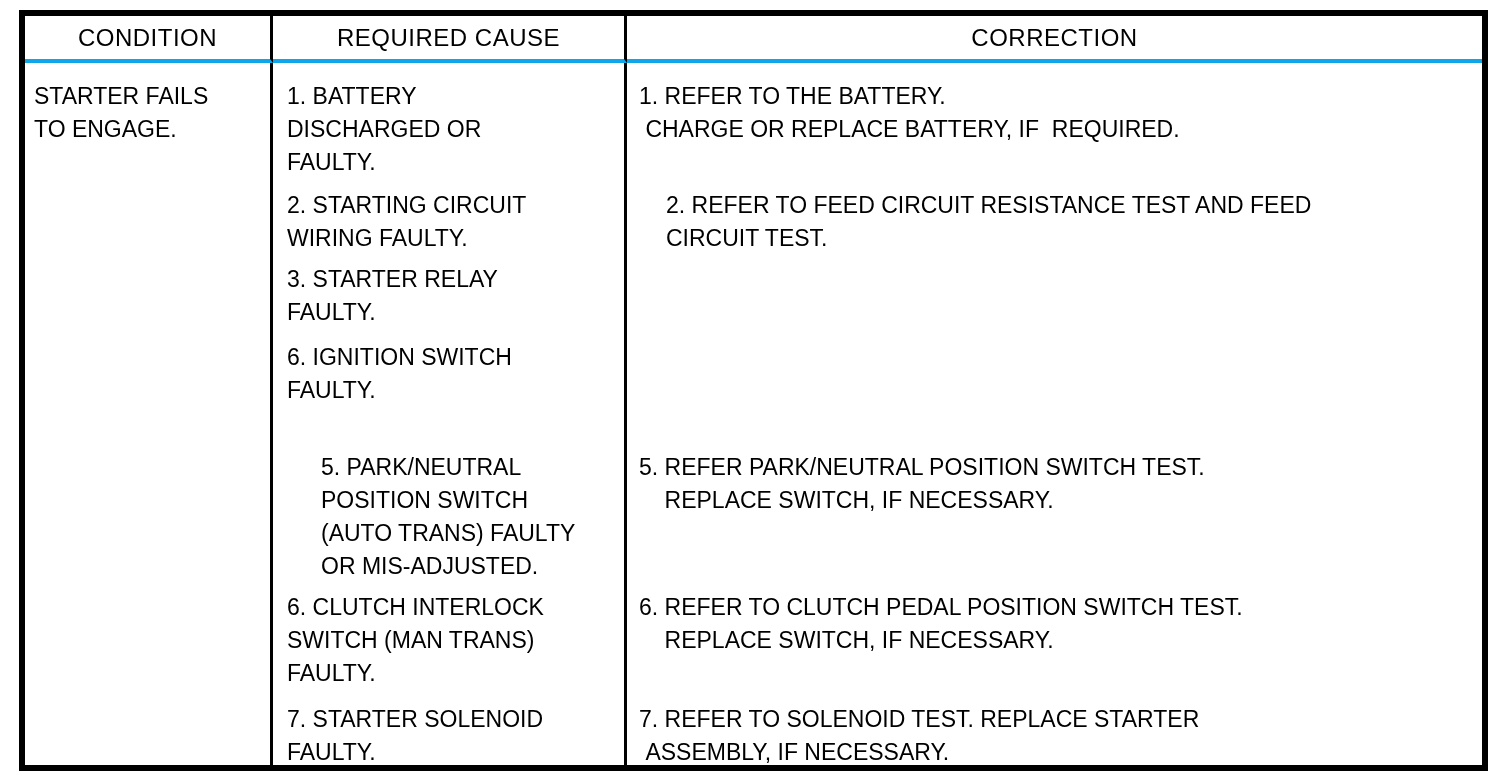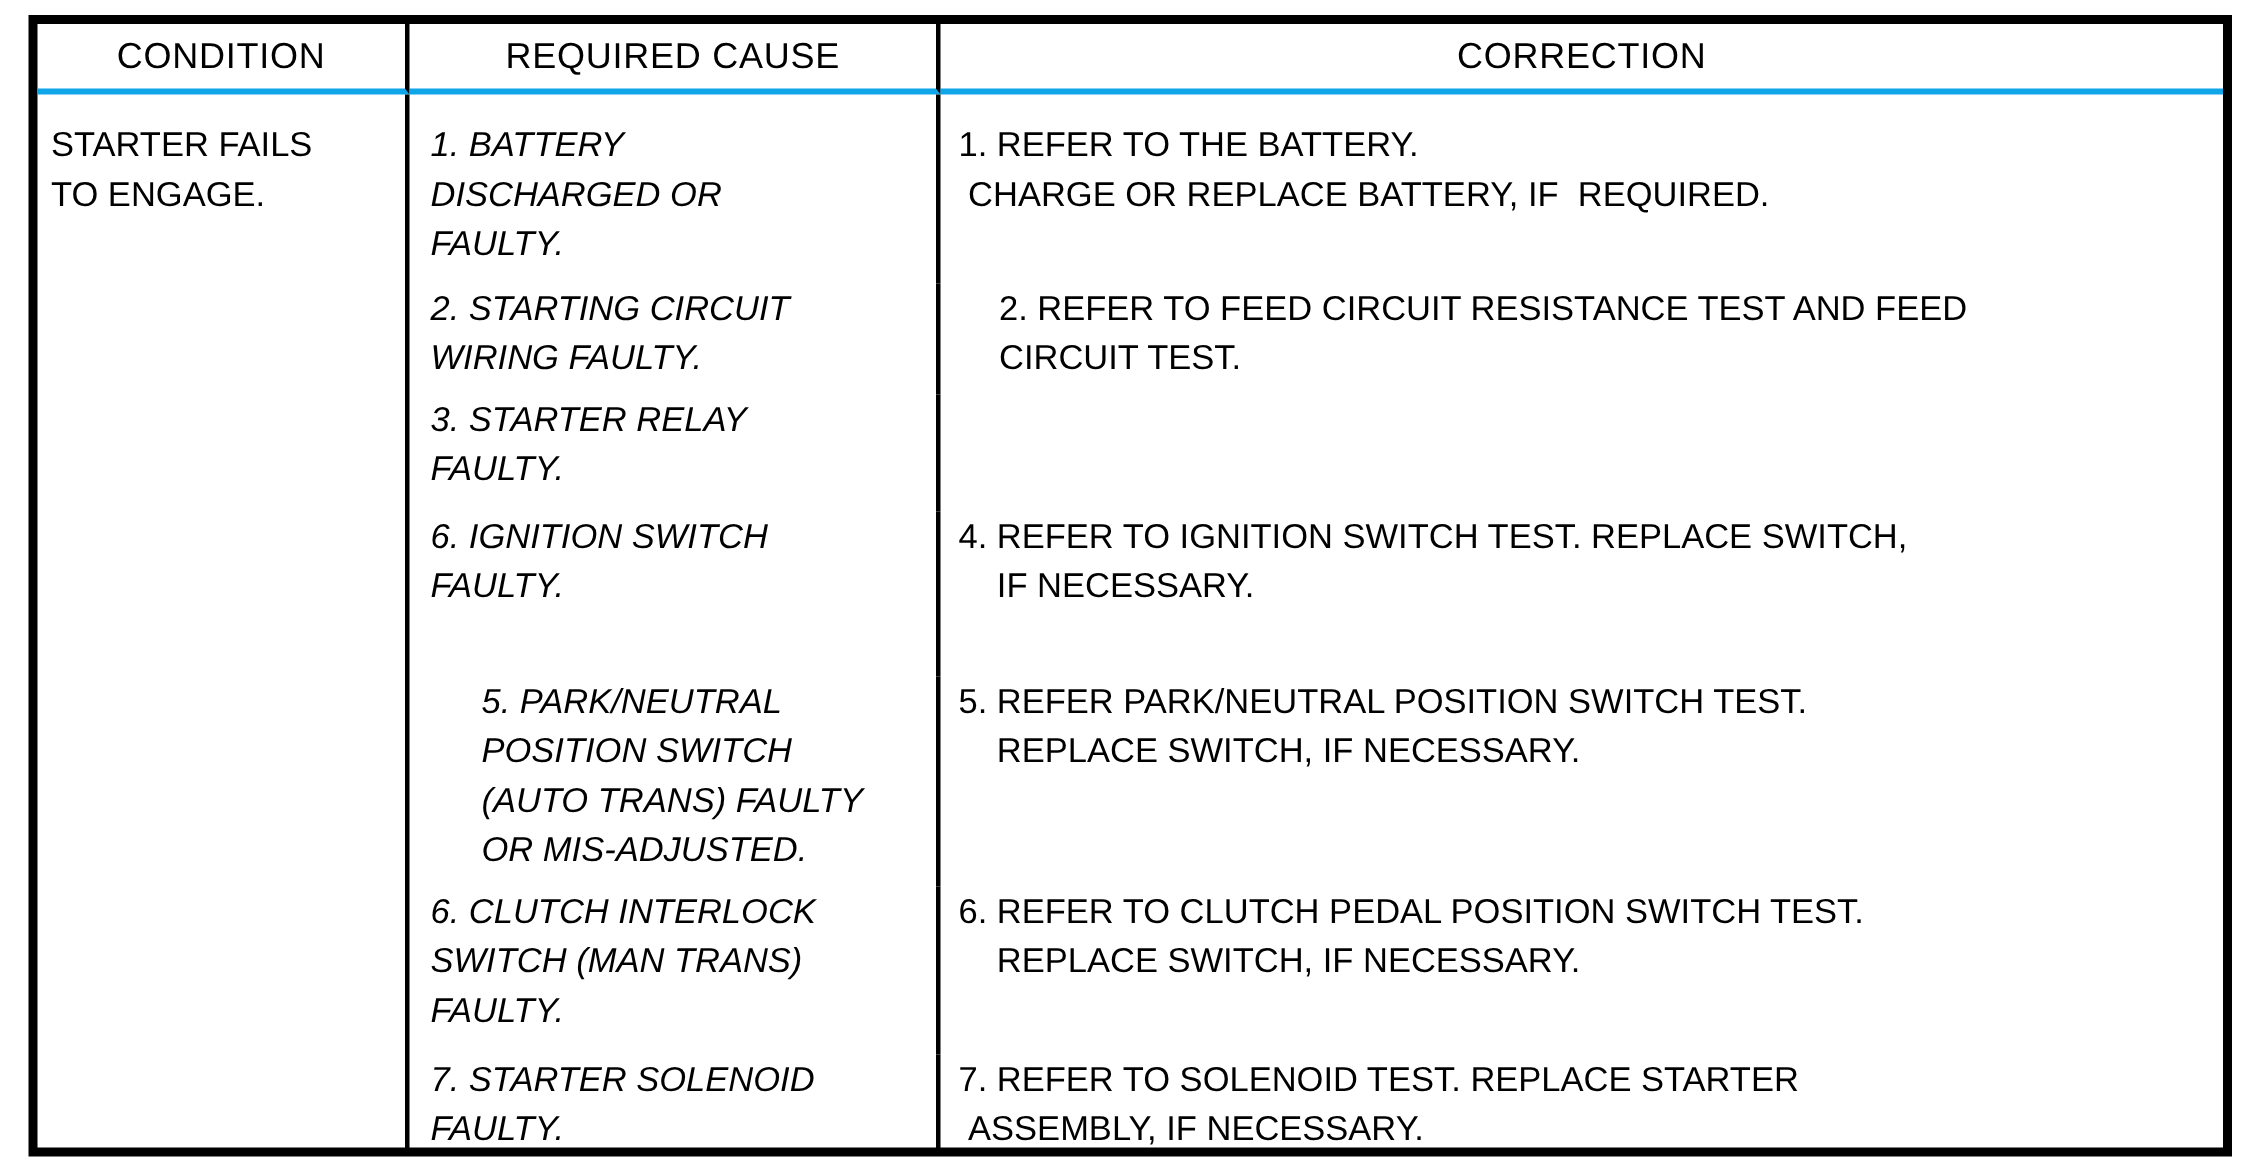--- a/index.html
+++ b/index.html
@@ -45,21 +45,20 @@
     white-space: pre-wrap;
   }
   .condition-cell {
     grid-column: 1;
     grid-row: 2 / span 7;
     padding: 17px 6px 0 9px;
   }
   .cause-cell {
     grid-column: 2;
     padding: 0 6px 0 14px;
-    font-style: italic;
   }
   .correction-cell {
     grid-column: 3;
     padding: 0 6px 0 12px;
   }
   .row-first {
     padding-top: 17px;
   }
 </style>
 </head>
@@ -83,22 +82,20 @@
   <div class="cell cause-cell col-sep" style="grid-row:3;">2. STARTING CIRCUIT
 WIRING FAULTY.</div>
   <div class="cell correction-cell" style="grid-row:3;padding-left:39px;">2. REFER TO FEED CIRCUIT RESISTANCE TEST AND FEED
 CIRCUIT TEST.</div>
 
   <div class="cell cause-cell col-sep" style="grid-row:4;">3. STARTER RELAY
 FAULTY.</div>
 
   <div class="cell cause-cell col-sep" style="grid-row:5;">6. IGNITION SWITCH
 FAULTY.</div>
-  <div class="cell correction-cell" style="grid-row:5;">4. REFER TO IGNITION SWITCH TEST. REPLACE SWITCH,
-    IF NECESSARY.</div>
 
   <div class="cell cause-cell col-sep" style="grid-row:6;padding-left:48px;">5. PARK/NEUTRAL
 POSITION SWITCH
 (AUTO TRANS) FAULTY
 OR MIS-ADJUSTED.</div>
   <div class="cell correction-cell" style="grid-row:6;">5. REFER PARK/NEUTRAL POSITION SWITCH TEST.
     REPLACE SWITCH, IF NECESSARY.</div>
 
   <div class="cell cause-cell col-sep" style="grid-row:7;">6. CLUTCH INTERLOCK
 SWITCH (MAN TRANS)

